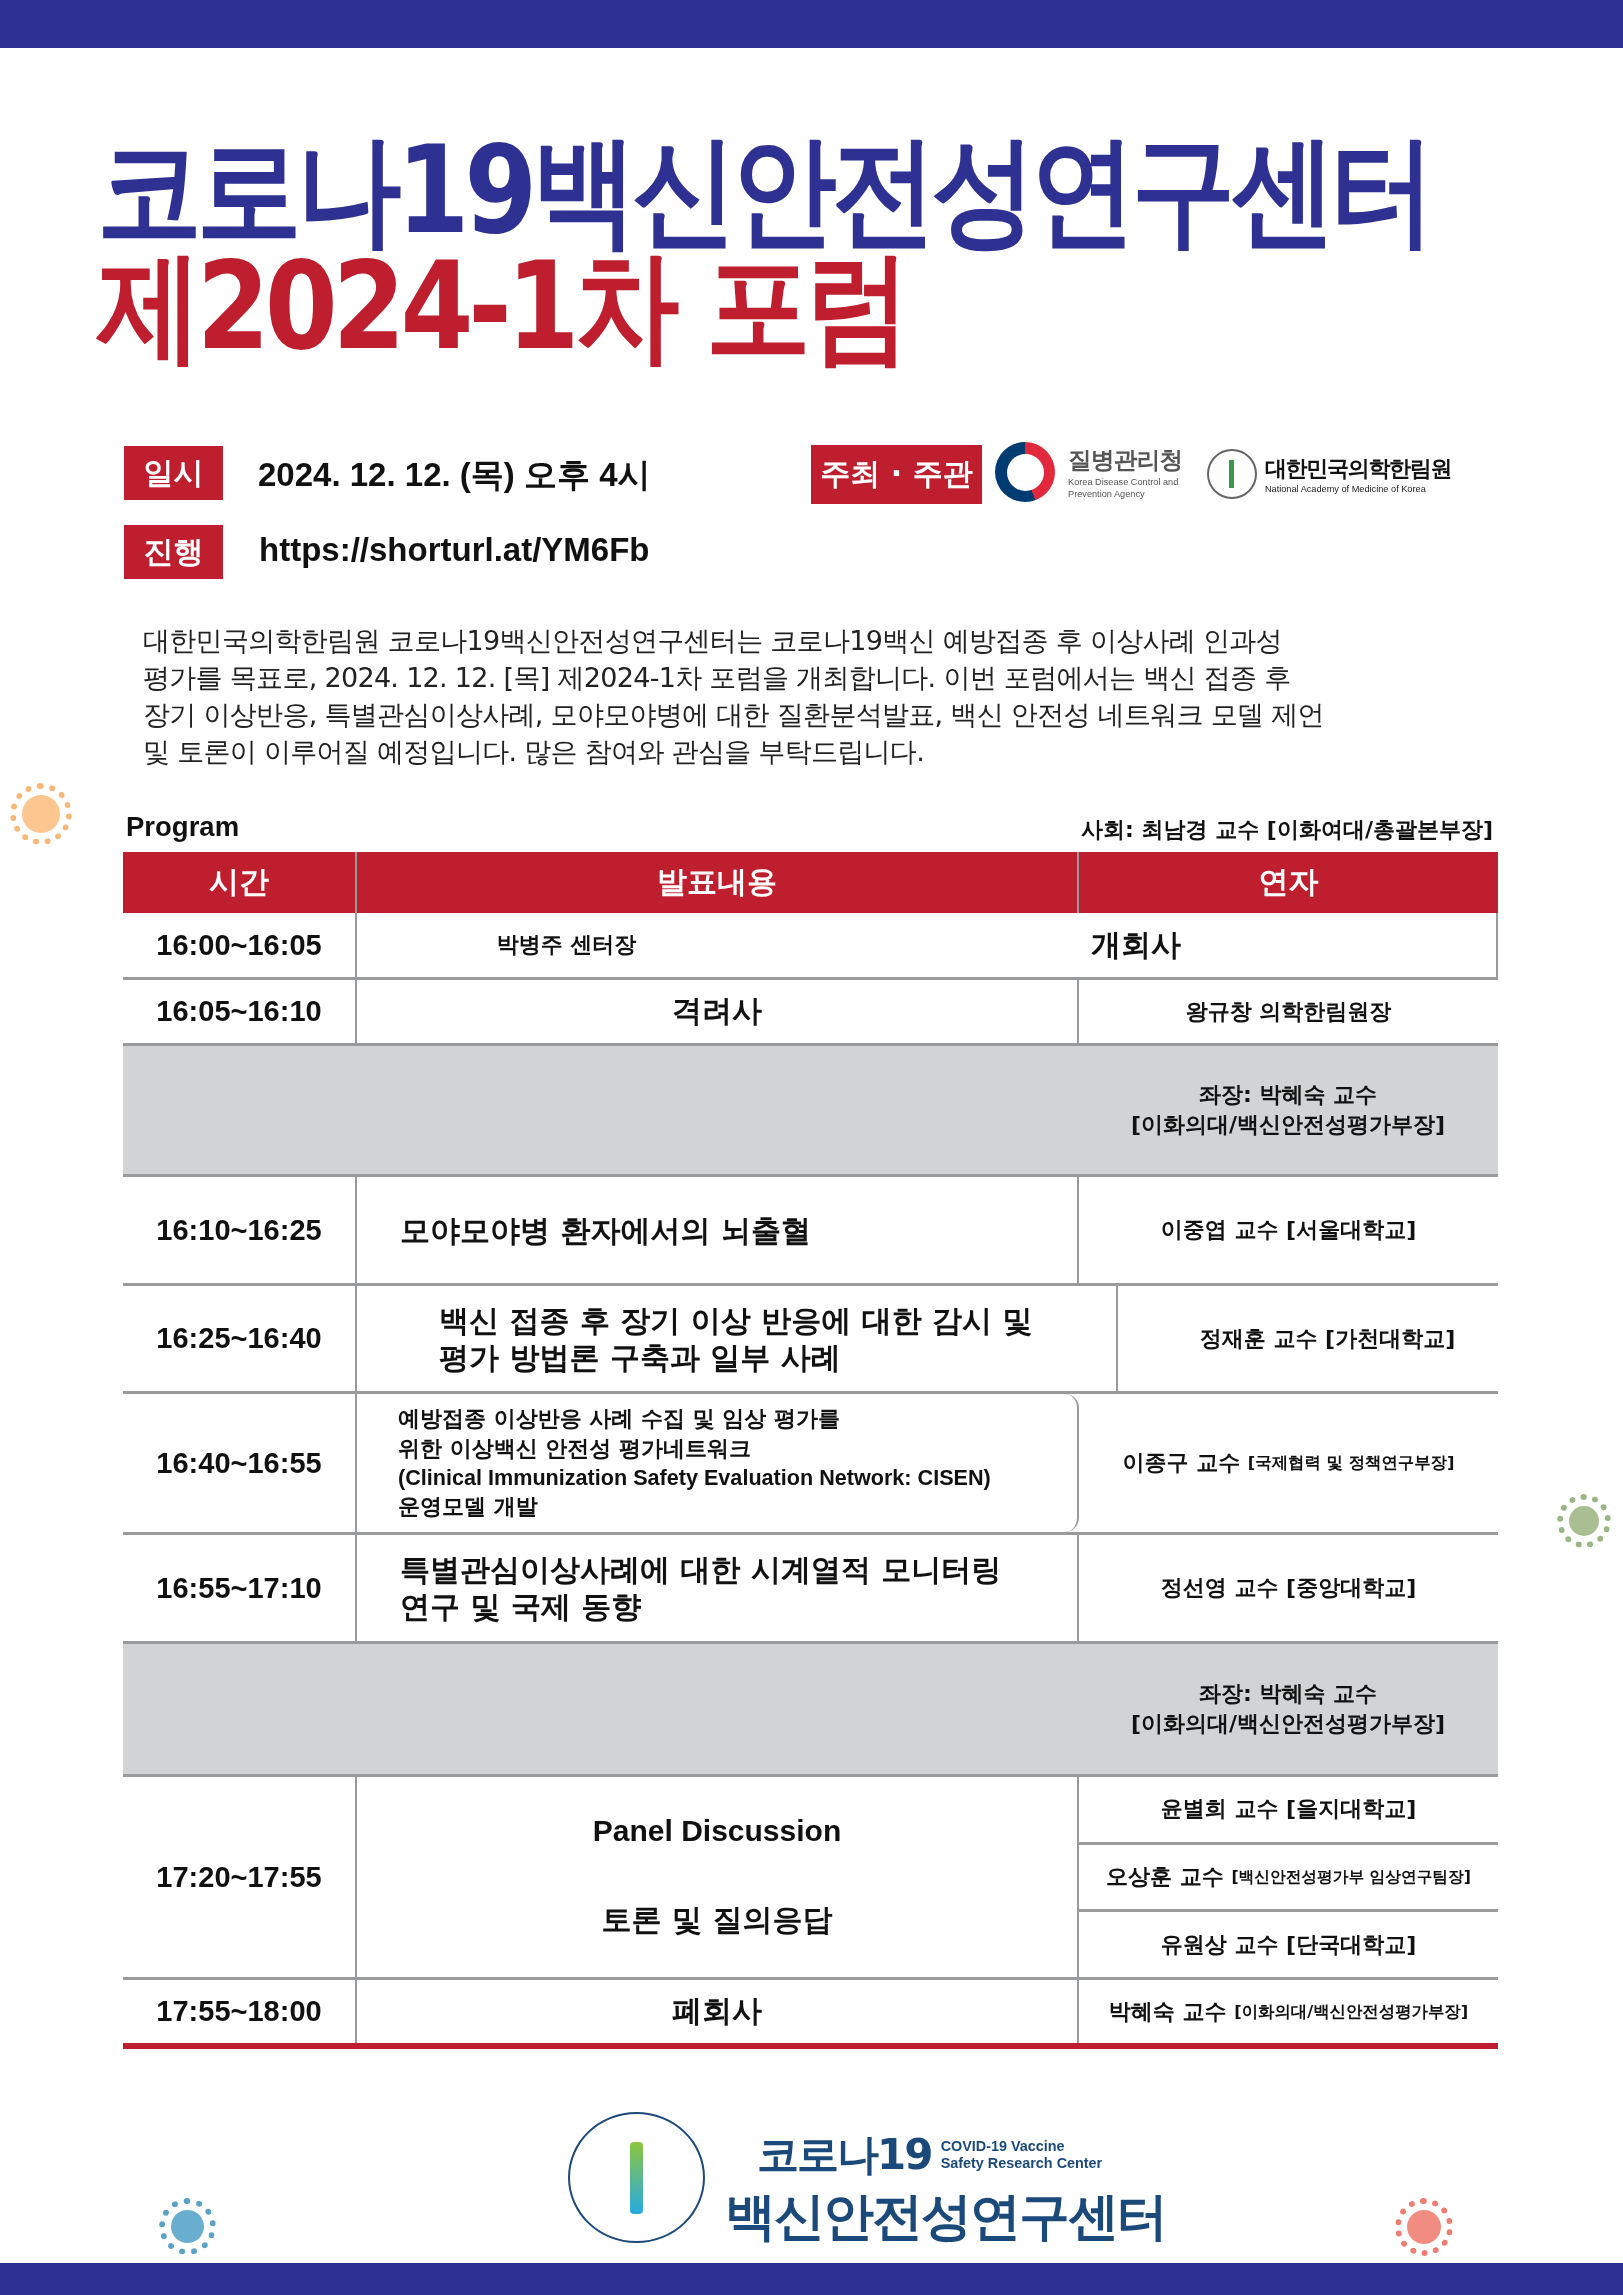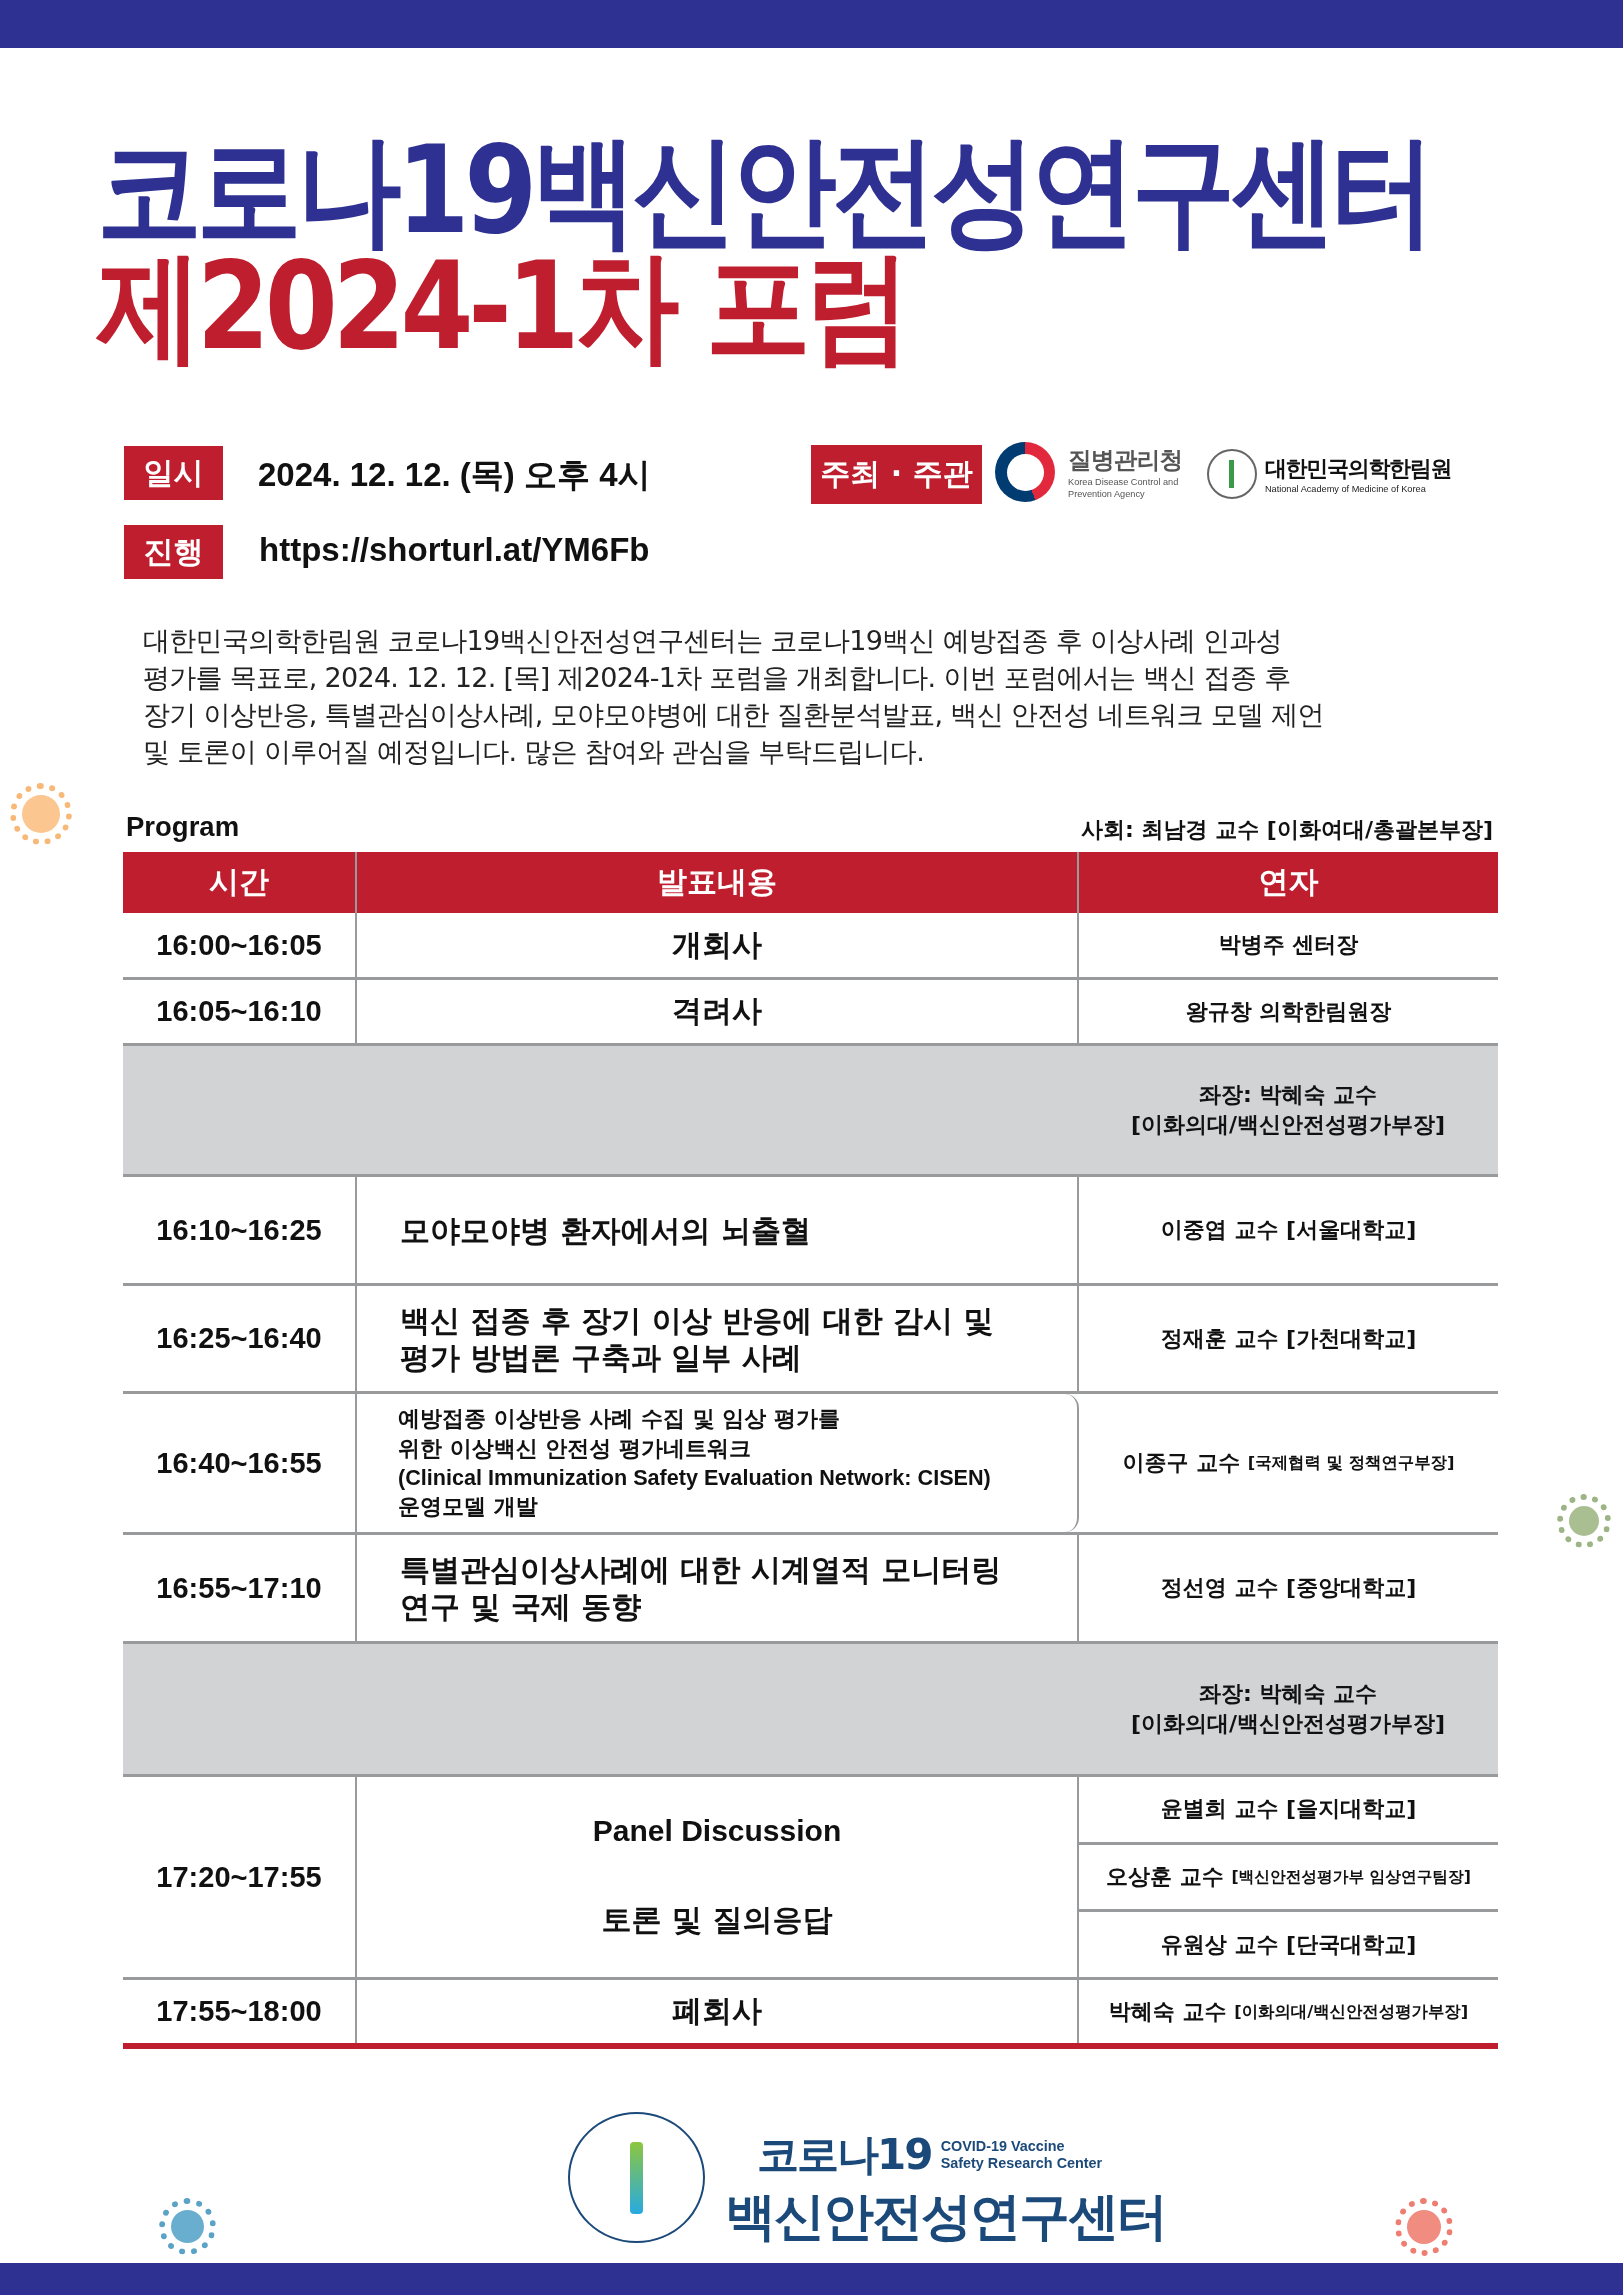--- a/index.html
+++ b/index.html
@@ -117,22 +117,22 @@
 
 <div class="table">
   <div class="row head">
     <div class="cell c1">시간</div>
     <div class="cell c2">발표내용</div>
     <div class="cell c3">연자</div>
   </div>
 
   <div class="row" style="height:67px;">
     <div class="cell c1 time">16:00~16:05</div>
+    <div class="cell c3 speaker">박병주 센터장</div>
     <div class="cell c2 topic">개회사</div>
-    <div class="cell c3 speaker">박병주 센터장</div>
   </div>
 
   <div class="row" style="height:66px;">
     <div class="cell c1 time">16:05~16:10</div>
     <div class="cell c2 topic">격려사</div>
     <div class="cell c3 speaker">왕규창 의학한림원장</div>
   </div>
 
   <div class="row chair" style="height:131px;">
     <div class="chair-text">
@@ -142,21 +142,21 @@
   </div>
 
   <div class="row" style="height:109px;">
     <div class="cell c1 time">16:10~16:25</div>
     <div class="cell c2 topic left">모야모야병 환자에서의 뇌출혈</div>
     <div class="cell c3 speaker">
       <span>이중엽 교수</span>&nbsp;<span class="aff">[서울대학교]</span>
     </div>
   </div>
 
-  <div class="row" style="height:108px;">
+  <div class="row" style="height:108px;gap:39px;">
     <div class="cell c1 time">16:25~16:40</div>
     <div class="cell c2 topic left" style="flex-direction:column;align-items:flex-start;justify-content:center;">
       <div>백신 접종 후 장기 이상 반응에 대한 감시 및</div>
       <div>평가 방법론 구축과 일부 사례</div>
     </div>
     <div class="cell c3 speaker">
       <span>정재훈 교수</span>&nbsp;<span class="aff">[가천대학교]</span>
     </div>
   </div>
 

